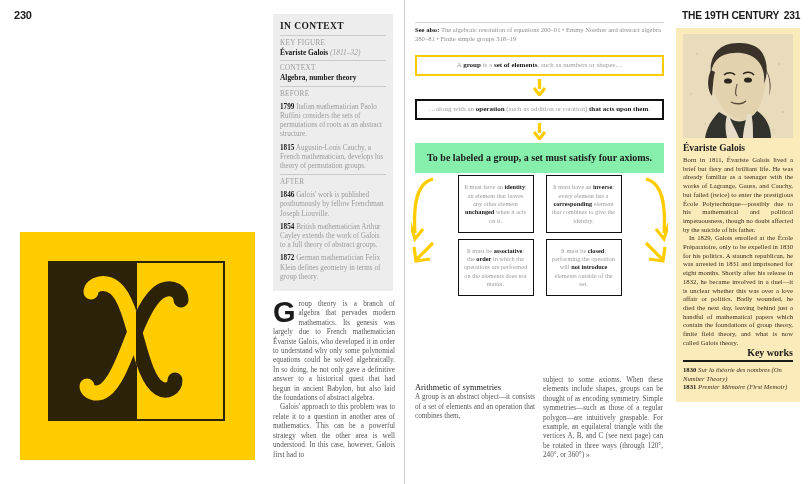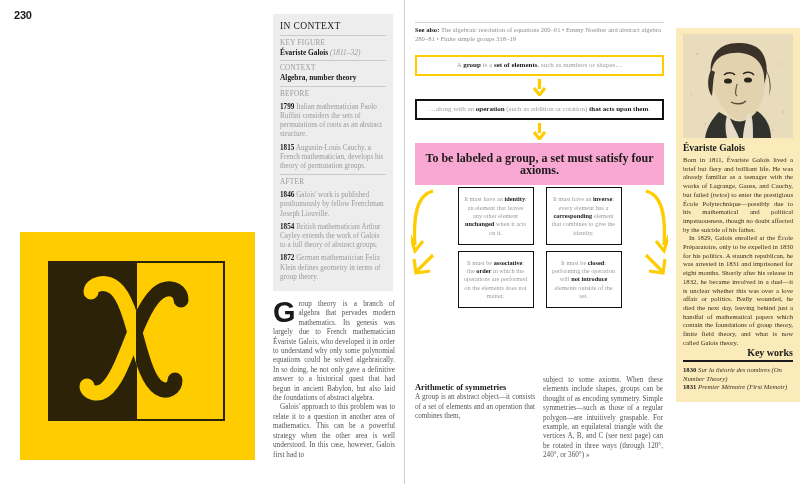--- a/index.html
+++ b/index.html
@@ -84,21 +84,21 @@
   
   .ctx {
     position: absolute;
     left: 273px; top: 14px;
     width: 120px;
     background: #ededed;
     padding: 7px 7px 9px 7px;
   }
   .ctx h2 {
     font-family: "Liberation Serif", serif;
-    font-weight: normal;
+    font-weight: bold;
     font-size: 9.5px;
     letter-spacing: 0.4px;
     color: #1a1a1a;
     margin-bottom: 4px;
   }
   .ctx-rule { height: 1px; background: #cacaca; margin: 3px 0 3px 0; }
   .ctx-label {
     font-size: 7.2px;
     color: #9a9a9a;
     letter-spacing: 0.3px;
@@ -174,25 +174,25 @@
     text-align: center;
     font-size: 7px;
     line-height: 9.2px;
     color: #9a9a9a;
     padding: 4px 10px;
   }
   .fbox b { color: #1a1a1a; font-weight: bold; }
   .fbox-yellow { border: 2px solid #ffcc00; }
   .fbox-black  { border: 2px solid #111; }
   .fbox-filled {
-    background: #f9a8d4;
+    background: #86efac;
     border: none;
     color: #1a1a1a;
     font-weight: bold;
-    font-size: 12px;
+    font-size: 10px;
     line-height: 12px;
     padding: 9px 8px;
   }
   .arrow-down {
     width: 100%;
     display: flex; justify-content: center;
     padding: 3px 0;
   }
   .axioms {
     display: flex;
@@ -227,21 +227,21 @@
   }
   .rcol {
     width: 120px;
     font-size: 7.2px;
     line-height: 9.4px;
     color: #555;
     text-align: justify;
   }
   .rcol h3 {
     font-size: 8.4px;
-    font-weight: bold;
+    font-weight: normal;
     color: #1a1a1a;
     margin: 7px 0 1px 0;
   }
 
   
   .bio {
     position: absolute;
     right: 10px; top: 28px;
     width: 124px;
     background: #fbeaba;
@@ -337,20 +337,25 @@
       <div class="lbody">
         <p><span class="dropcap">G</span><span>roup theory is a branch of algebra that pervades modern mathematics. Its genesis was largely due to French mathematician Évariste Galois, who developed it in order to understand why only some polynomial equations could be solved algebraically. In so doing, he not only gave a definitive answer to a historical quest that had begun in ancient Babylon, but also laid the foundations of abstract algebra.</span></p>
         <p>Galois' approach to this problem was to relate it to a question in another area of mathematics. This can be a powerful strategy when the other area is well understood. In this case, however, Galois first had to</p>
       </div>
     </div>
   </div>
 
   <div class="page page-right">
     <div class="rp-inner">
 
+      <div class="rp-head">
+        <div class="century">
+          <span>THE 19TH CENTURY</span><span class="num">231</span>
+        </div>
+      </div>
 
       <div class="seealso">
         <b>See also:</b>
         <span>The algebraic resolution of equations 200–01 • Emmy Noether and abstract algebra 280–81 • Finite simple groups 318–19</span>
       </div>
 
       <div class="flow">
 
         <div class="fbox fbox-yellow">
           <span>A </span><b>group</b><span> is a </span><b>set of elements</b><span>, such as numbers or shapes…</span>

